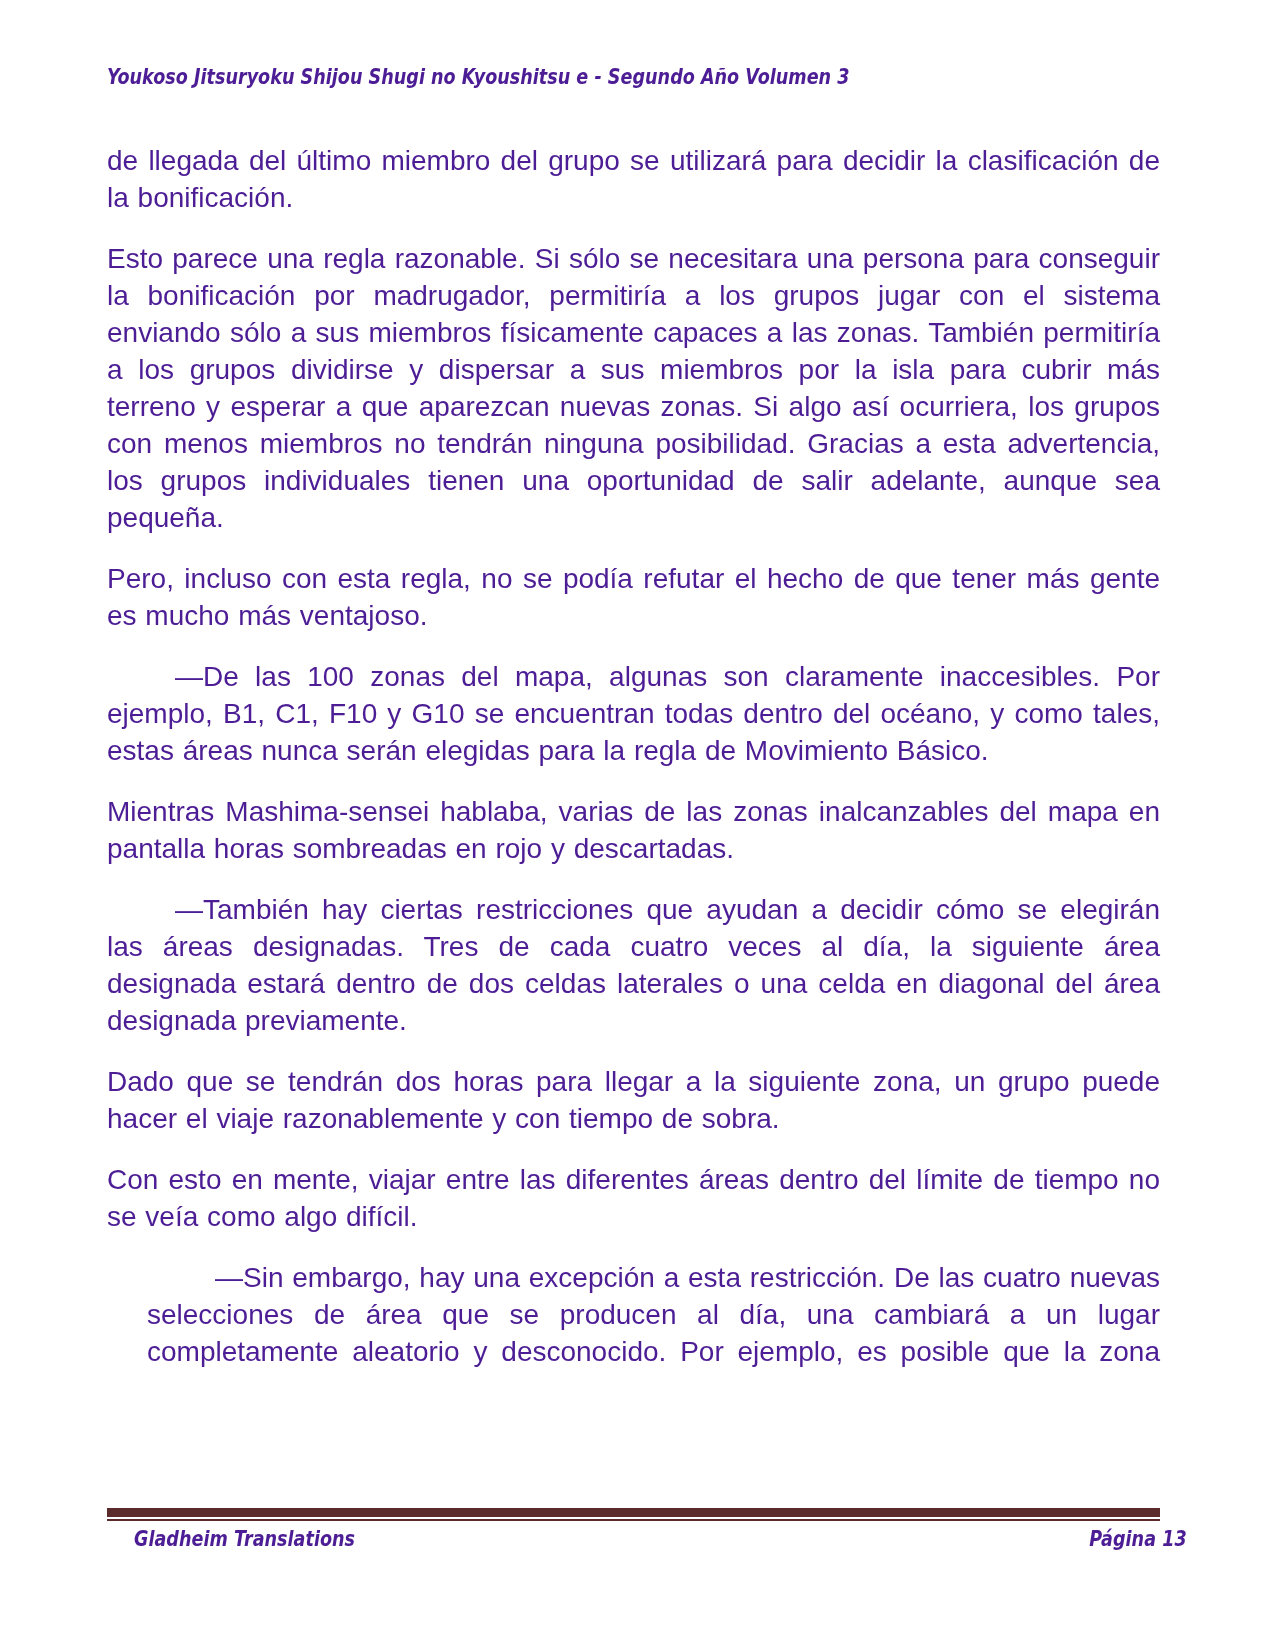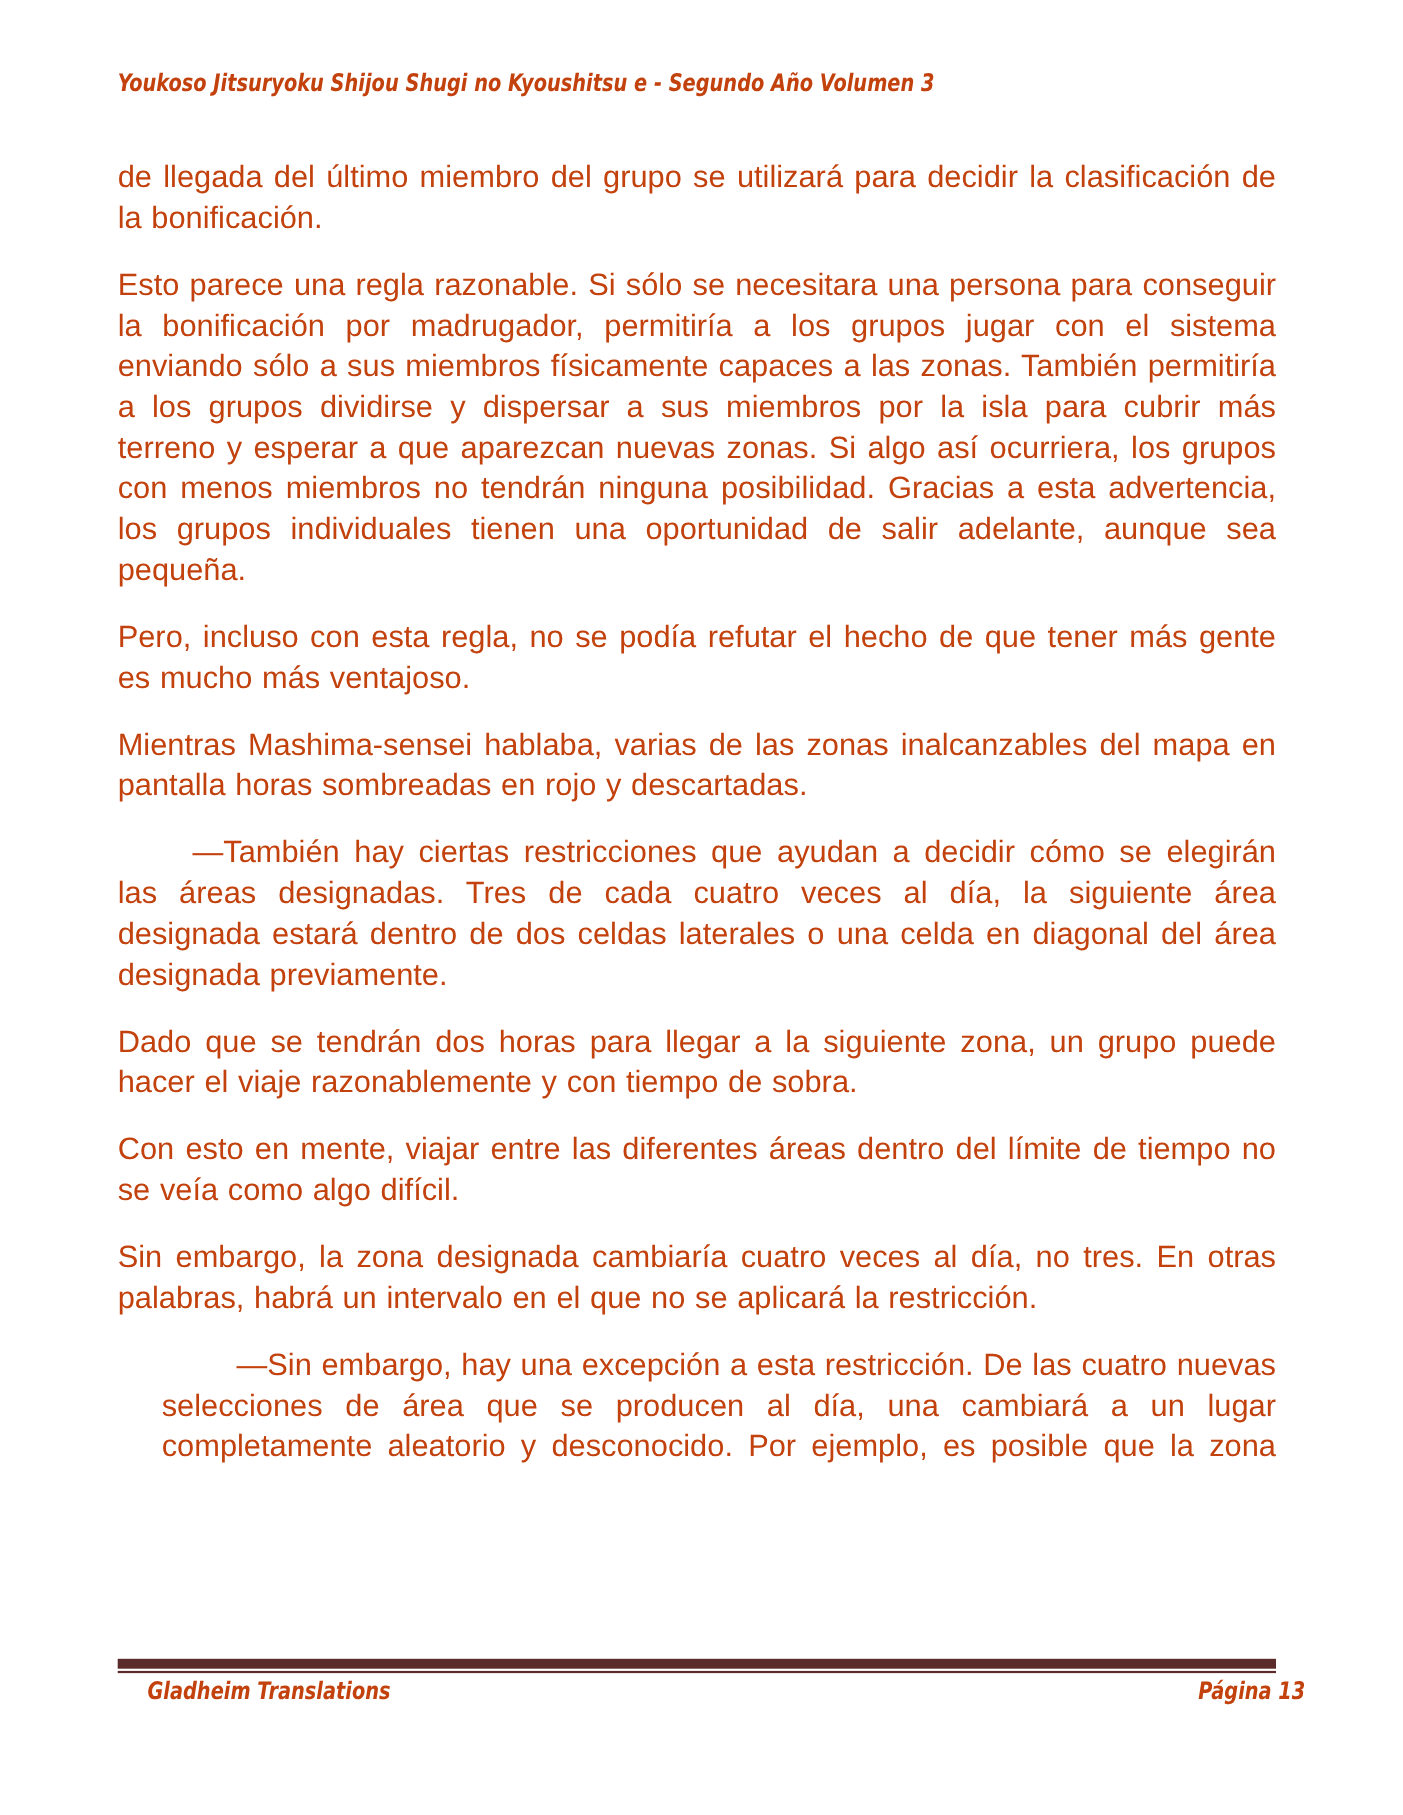--- a/index.html
+++ b/index.html
@@ -92,35 +92,35 @@
   .footer-right {
     display: inline-block;
     transform: scaleX(0.80);
     transform-origin: 100% 50%;
     white-space: nowrap;
   }
 </style>
 </head>
 <body>
 
-<div class="page" style="color: #c2410c;">
+<div class="page" style="color: #4c1d95;">
 
   <div class="header">
     <span class="header-title">Youkoso Jitsuryoku Shijou Shugi no Kyoushitsu e - Segundo Año Volumen 3</span>
   </div>
 
   <div class="body-text" id="body-text">
       <p>de llegada del último miembro del grupo se utilizará para decidir la clasificación de la bonificación.</p>
       <p>Esto parece una regla razonable. Si sólo se necesitara una persona para conseguir la bonificación por madrugador, permitiría a los grupos jugar con el sistema enviando sólo a sus miembros físicamente capaces a las zonas. También permitiría a los grupos dividirse y dispersar a sus miembros por la isla para cubrir más terreno y esperar a que aparezcan nuevas zonas. Si algo así ocurriera, los grupos con menos miembros no tendrán ninguna posibilidad. Gracias a esta advertencia, los grupos individuales tienen una oportunidad de salir adelante, aunque sea pequeña.</p>
       <p>Pero, incluso con esta regla, no se podía refutar el hecho de que tener más gente es mucho más ventajoso.</p>
+      <p class="indent">—De las 100 zonas del mapa, algunas son claramente inaccesibles. Por ejemplo, B1, C1, F10 y G10 se encuentran todas dentro del océano, y como tales, estas áreas nunca serán elegidas para la regla de Movimiento Básico.</p>
       <p>Mientras Mashima-sensei hablaba, varias de las zonas inalcanzables del mapa en pantalla horas sombreadas en rojo y descartadas.</p>
       <p class="indent">—También hay ciertas restricciones que ayudan a decidir cómo se elegirán las áreas designadas. Tres de cada cuatro veces al día, la siguiente área designada estará dentro de dos celdas laterales o una celda en diagonal del área designada previamente.</p>
       <p>Dado que se tendrán dos horas para llegar a la siguiente zona, un grupo puede hacer el viaje razonablemente y con tiempo de sobra.</p>
       <p>Con esto en mente, viajar entre las diferentes áreas dentro del límite de tiempo no se veía como algo difícil.</p>
-      <p>Sin embargo, la zona designada cambiaría cuatro veces al día, no tres. En otras palabras, habrá un intervalo en el que no se aplicará la restricción.</p>
       <p class="indent justify-last">—Sin embargo, hay una excepción a esta restricción. De las cuatro nuevas selecciones de área que se producen al día, una cambiará a un lugar completamente aleatorio y desconocido. Por ejemplo, es posible que la zona</p>
     </div>
 
   <div class="footer-rule" style="border-top-color: rgb(91, 43, 43); border-bottom-color: rgb(91, 43, 43);"></div>
 
   <div class="footer">
     <span class="footer-left">Gladheim Translations</span>
     <span class="footer-right">Página 13</span>
   </div>
 

